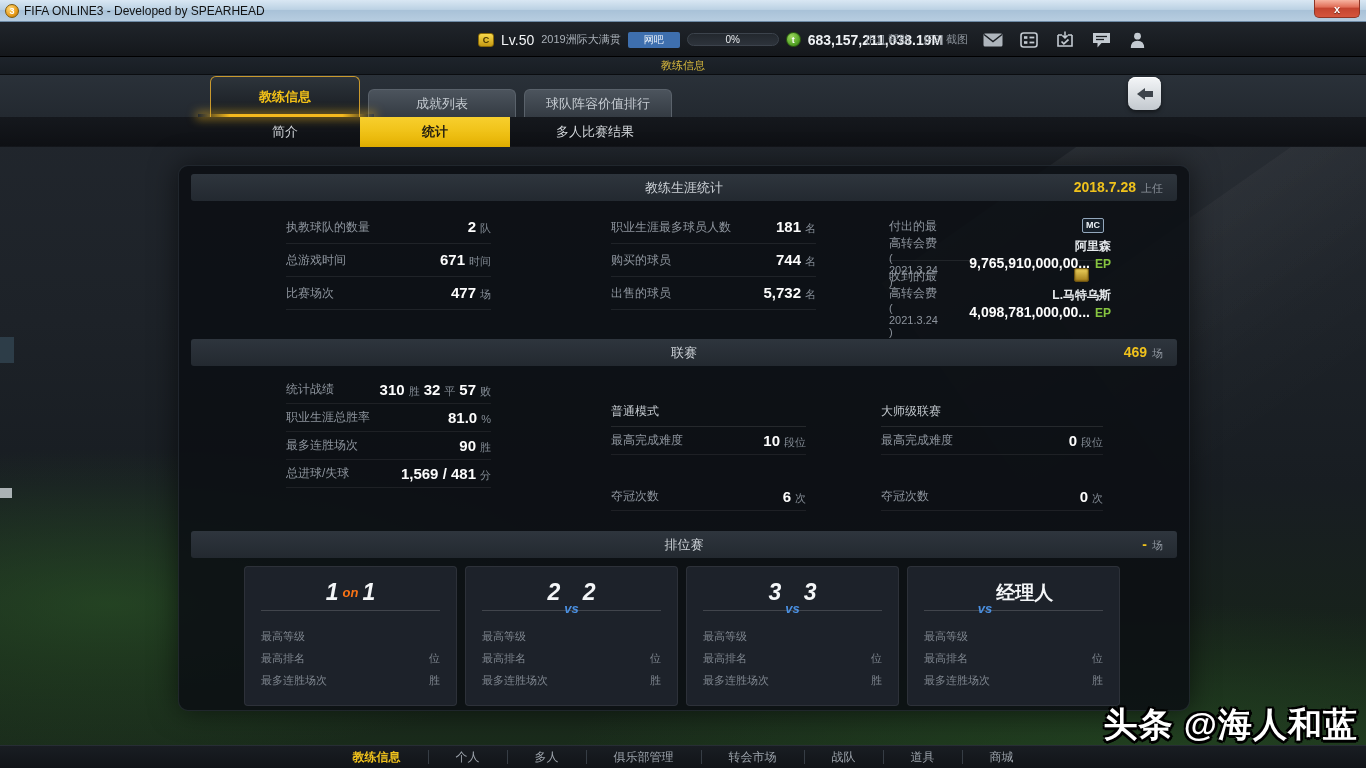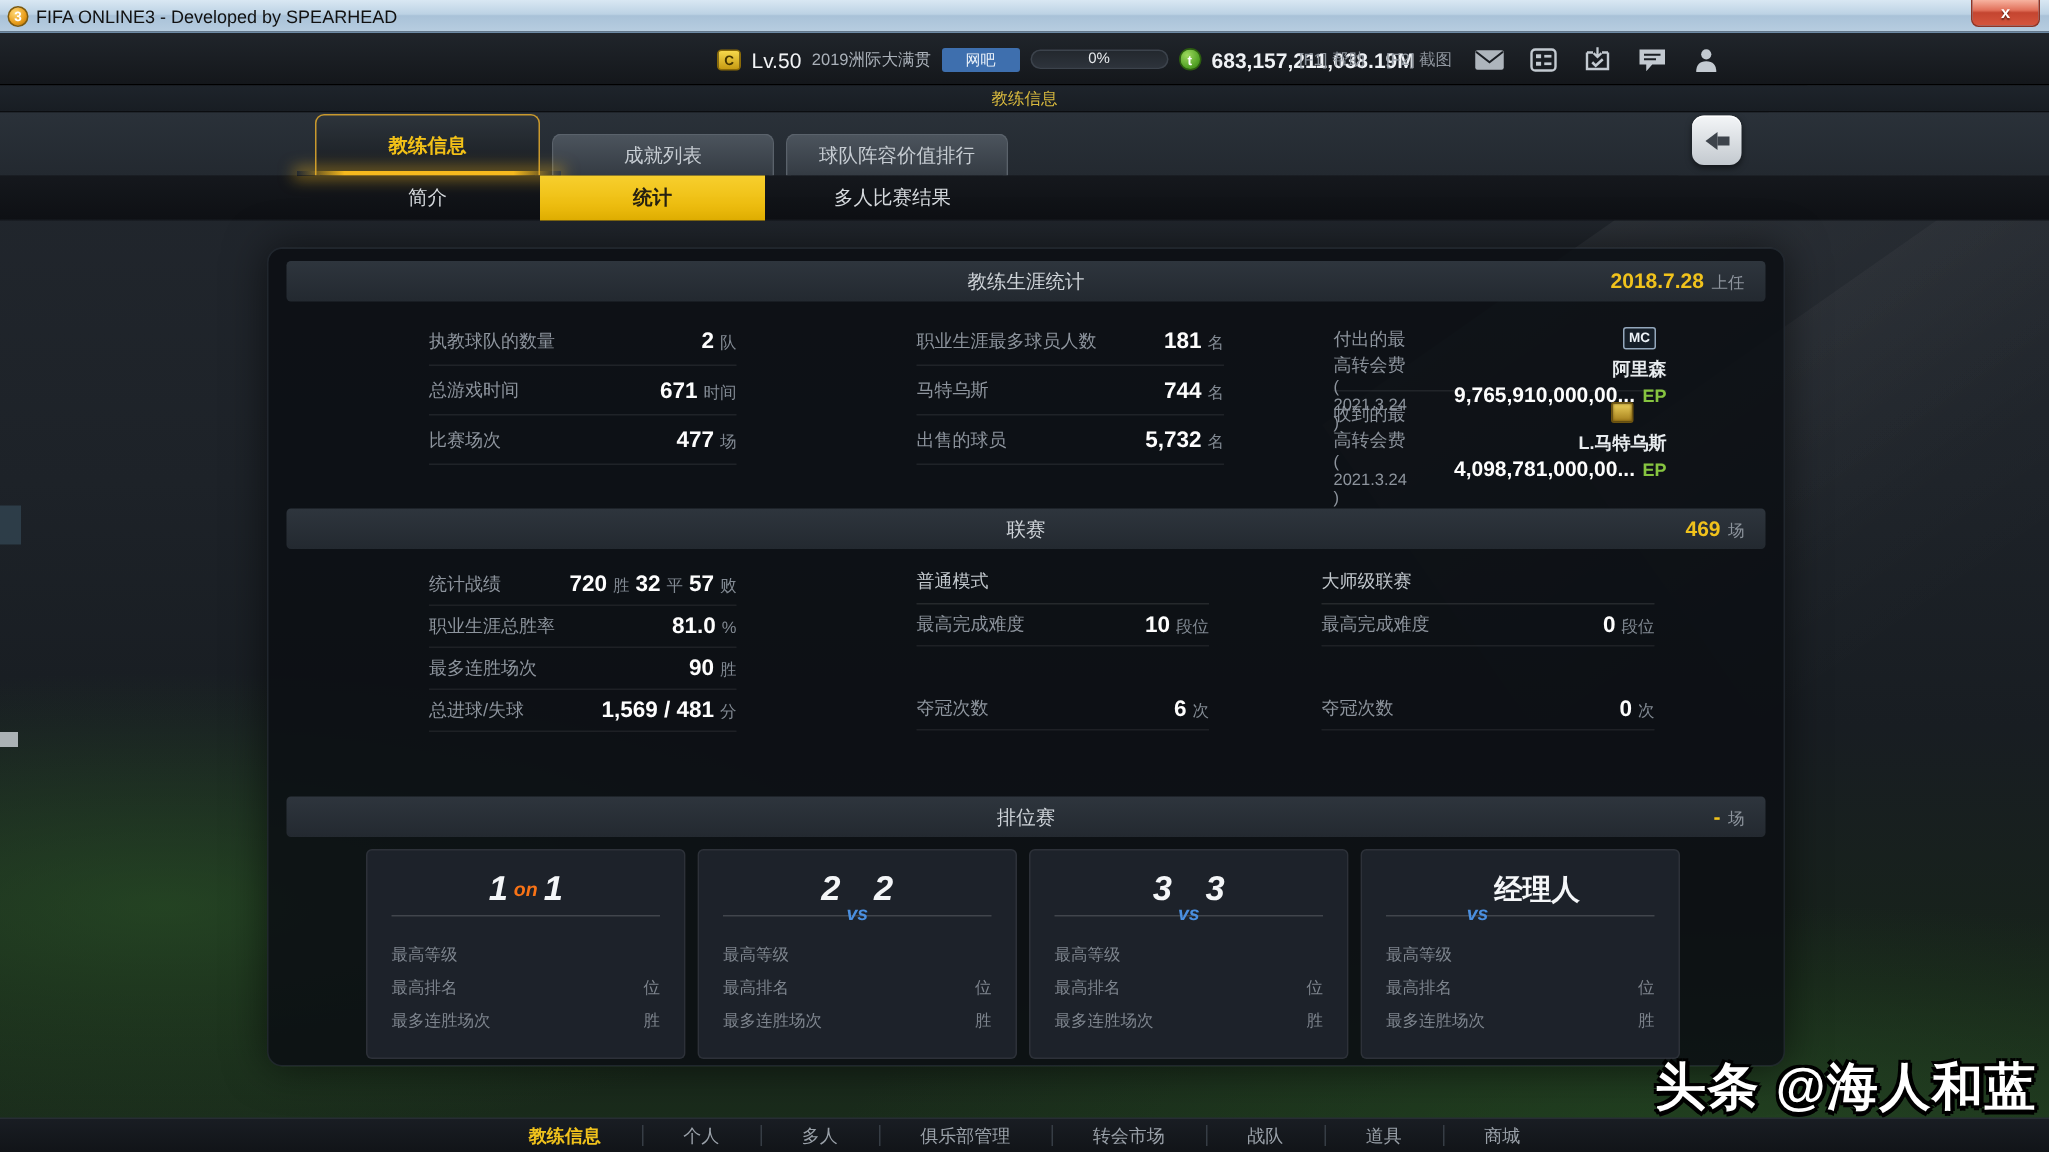--- a/index.html
+++ b/index.html
@@ -85,21 +85,21 @@
   .pname { font-size:12px; font-weight:bold; color:#e8ecef; }
   .badge-mc { background:#20304270; border:1px solid #93a7bc; border-radius:2px; color:#eef3f8; font-size:9px; font-weight:bold; padding:0 3px; line-height:13px; }
   .badge-crest { width:15px; height:14px; border-radius:2px; background:linear-gradient(180deg,#ecd05c,#a37d1a); border:1px solid #6e5410; box-shadow:inset 0 0 2px #5c430b; }
   .amtline { display:flex; align-items:baseline; gap:5px; }
   .amt { font-size:14px; font-weight:bold; color:#fdfdfd; }
   .ep { font-size:12px; font-weight:bold; color:#86c440; }
 
   .lg1 { position:absolute; left:107px; top:210px; width:205px; }
   .lg2 { position:absolute; left:432px; top:207px; width:195px; }
   .lg3 { position:absolute; left:702px; top:207px; width:222px; }
-  .modetitle { height:30px; display:flex; align-items:center; border-bottom:1px solid rgba(255,255,255,.10); font-size:12px; color:#c2c8cd; }
+  .modetitle { height:30px; display:flex; align-items:center; border-bottom:1px solid rgba(255,255,255,.10); font-size:12px; color:#c2c8cd;margin-top:24px; }
   .modespacer { height:28px; }
 
   .cardwrap { position:absolute; left:65px; top:400px; width:876px; display:grid; grid-template-columns:repeat(4,1fr); gap:8px; }
   .card { height:140px; background:rgba(30,36,44,.92); border:1px solid rgba(255,255,255,.07); border-radius:4px; padding:8px 16px 0; }
   .ctitle { height:36px; display:flex; align-items:center; justify-content:center; gap:4px; border-bottom:1px solid rgba(255,255,255,.16); }
   .cbig { font-size:23px; font-weight:bold; color:#f4f6f8; font-style:italic; }
   .cbig.cn { font-style:normal; font-size:19px; }
   .cmid { font-size:13px; font-weight:bold; font-style:italic; }
   .mid-on { color:#f97316; }
   .mid-vs { color:#4a8fe0;margin-top:32px; }
@@ -264,21 +264,21 @@
 
       <div class="c2">
         <div class="srow">
           <span class="lbl">职业生涯最多球员人数</span>
           <span class="valgrp">
               <span class="val">181</span>
               <span class="unit">名</span>
             </span>
         </div>
         <div class="srow">
-          <span class="lbl">马特乌斯</span>
+          <span class="lbl">购买的球员</span>
           <span class="valgrp">
               <span class="val">744</span>
               <span class="unit">名</span>
             </span>
         </div>
         <div class="srow">
           <span class="lbl">出售的球员</span>
           <span class="valgrp">
               <span class="val">5,732</span>
               <span class="unit">名</span>
@@ -326,21 +326,21 @@
         <span class="sright">
           <span class="cnt">469</span>
           <span class="cntunit">场</span>
         </span>
       </div>
 
       <div class="lg1">
         <div class="lrow">
           <span class="lbl">统计战绩</span>
           <span class="valgrp">
-            <span class="val">720</span>
+            <span class="val">310</span>
               <span class="unit">胜</span>
             <span class="val">32</span>
               <span class="unit">平</span>
             <span class="val">57</span>
               <span class="unit">败</span>
           </span>
         </div>
         <div class="lrow">
           <span class="lbl">职业生涯总胜率</span>
           <span class="valgrp">

